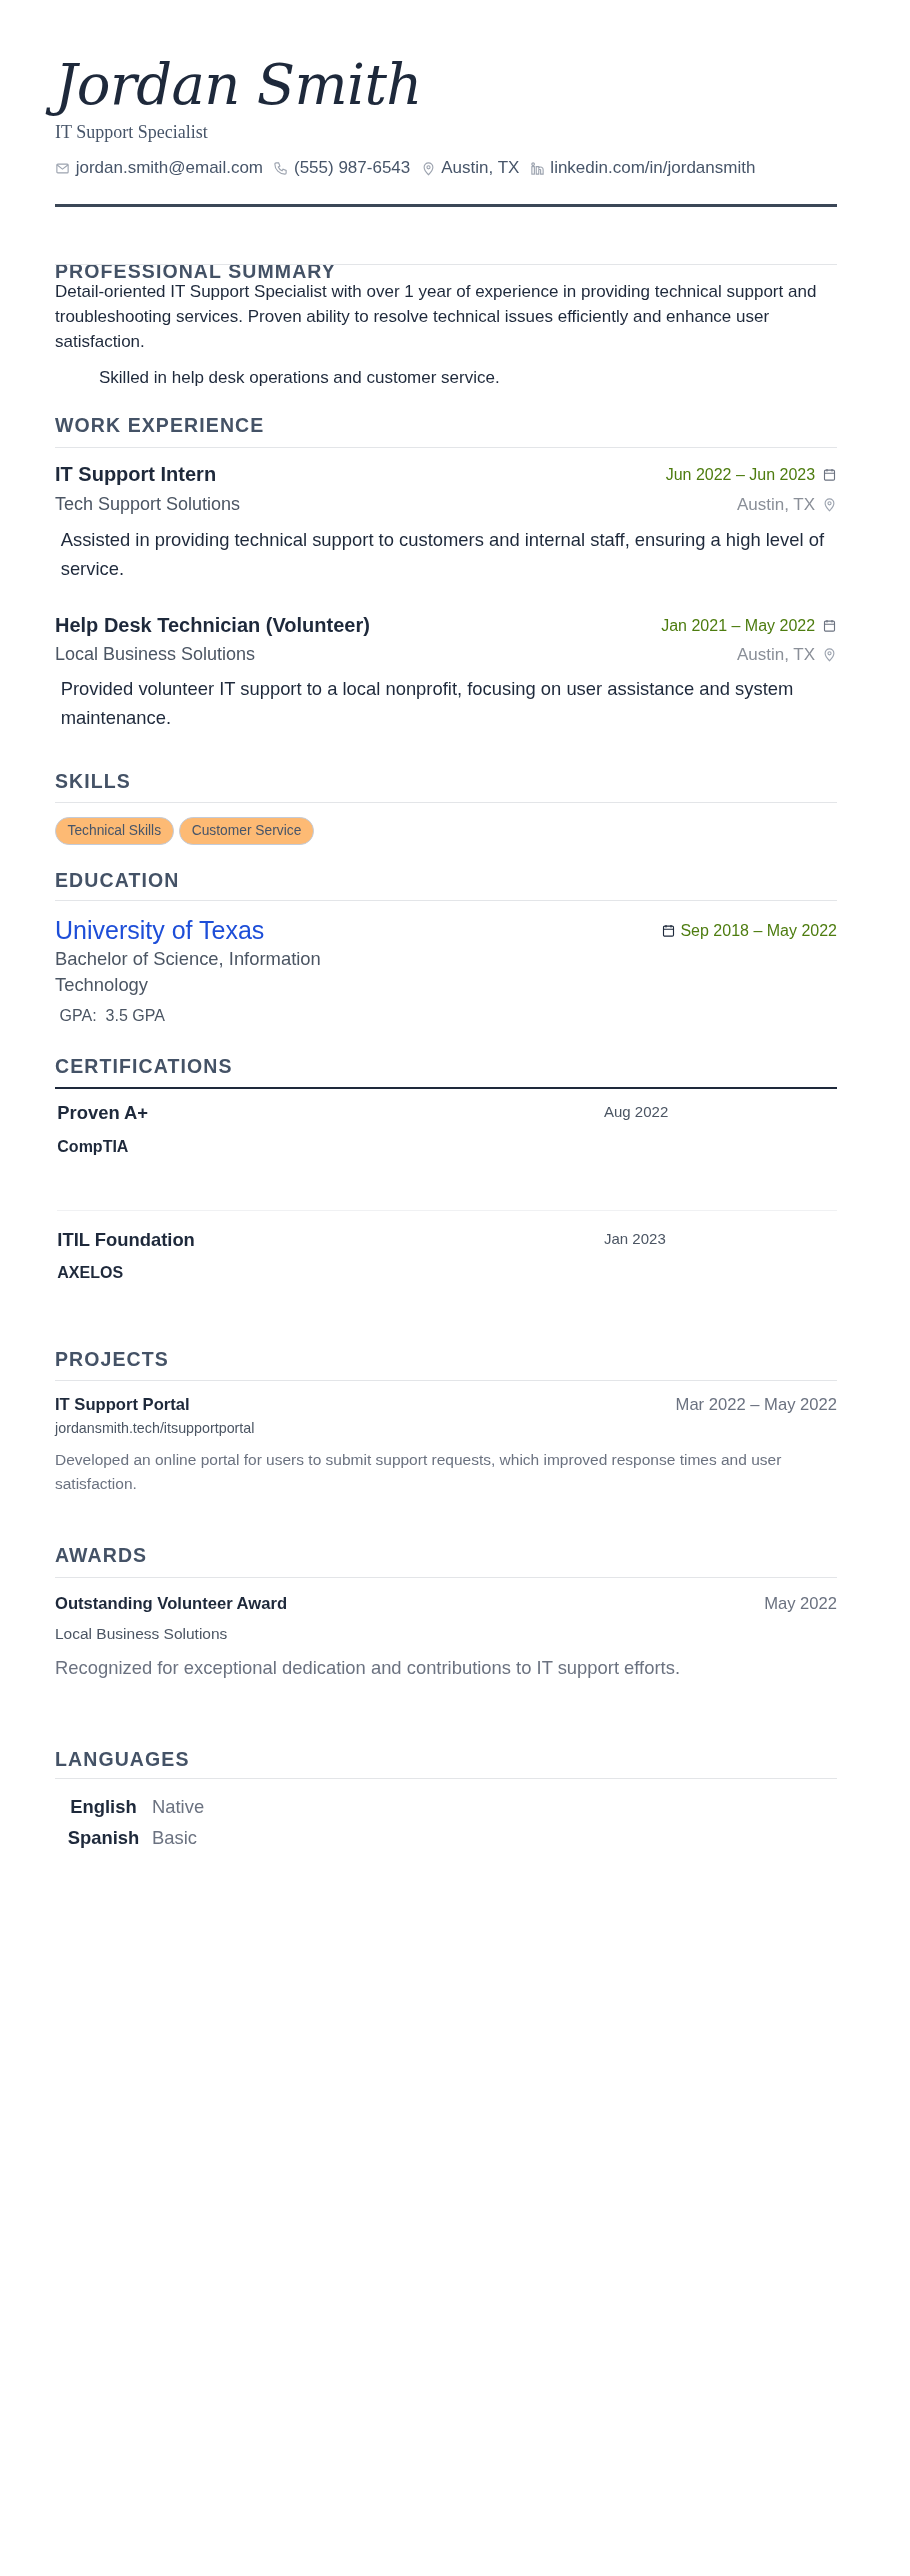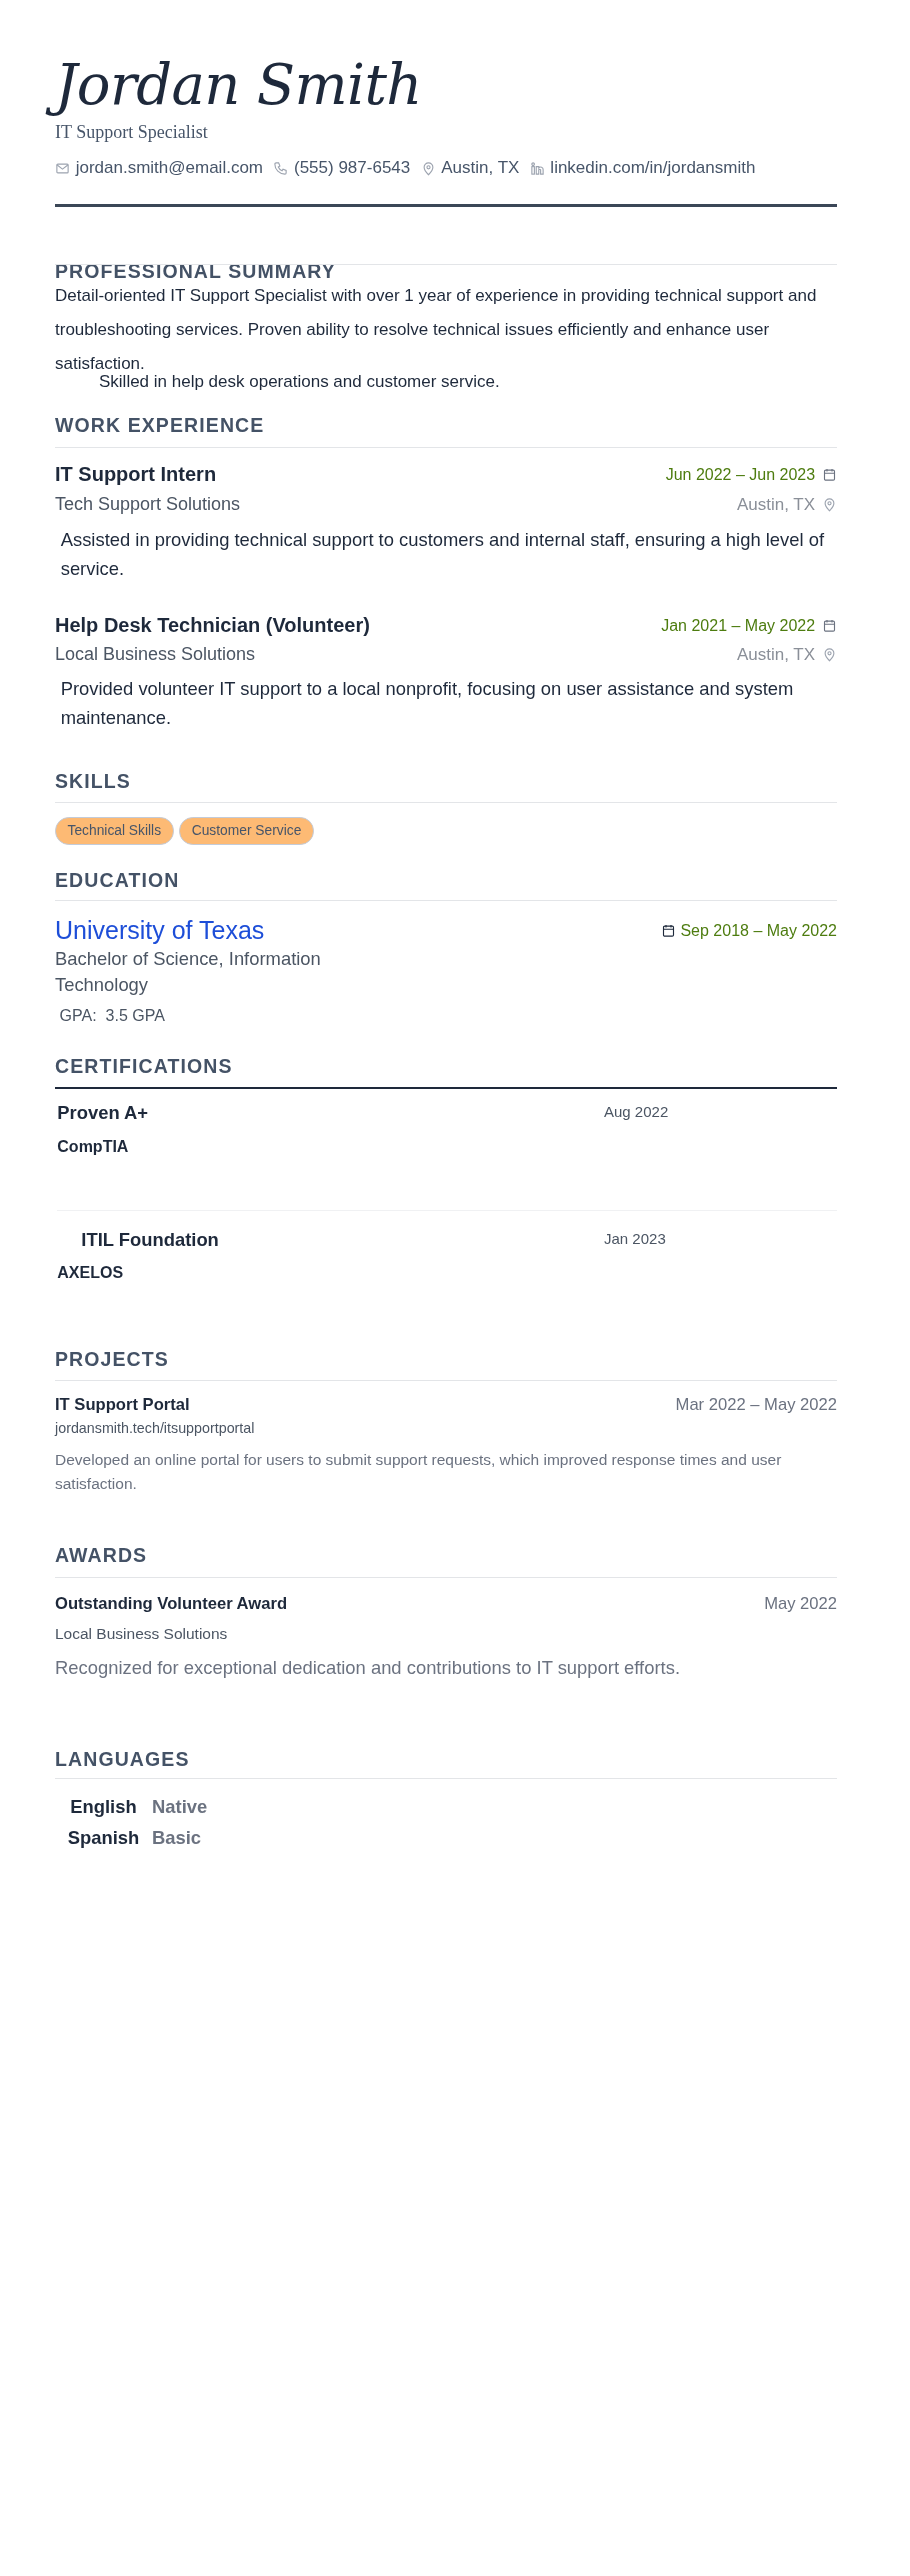--- a/index.html
+++ b/index.html
@@ -10,21 +10,21 @@
   .title { position: absolute; top: 122px; left: 0; font-family: "Liberation Serif", "DejaVu Serif", serif; font-size: 18px; color: #475569; }
   .contacts { position: absolute; top: 158px; left: 0; display: flex; align-items: center; font-size: 17px; color: #475569; white-space: nowrap; }
   .contact { display: flex; align-items: center; margin-right: 10.3px; }
   .contact svg { width: 15px; height: 15px; margin-right: 5.7px; stroke: #9ca3af; fill: none; stroke-width: 1.8; }
   .header-rule { position: absolute; top: 204px; left: 0; width: 782px; height: 3.4px; background: #3b4757; }
 
   .section-h { position: absolute; left: 0; font-size: 19.5px; font-weight: bold; color: #445266; letter-spacing: 1.1px; }
   .section-line { position: absolute; left: 0; width: 782px; height: 1.1px; background: #e3e5e8; }
   .section-line.dark { height: 1.7px; background: #1e293b; }
 
-  .text { position: absolute; left: 0; font-size: 17px; line-height: 34px; color: #1e293b; width: 774px; }
+  .text { position: absolute; left: 0; font-size: 17px; line-height: 25px; color: #1e293b; width: 774px; }
   .row { position: absolute; left: 0; width: 782px; display: flex; justify-content: space-between; align-items: center; }
   .job-title { font-size: 20px; font-weight: bold; color: #1e293b; }
   .job-date { font-size: 16px; color: #4d7c0f; display: flex; align-items: center; }
   .job-company { font-size: 18px; color: #4b5563; }
   .job-loc { font-size: 17px; color: #8a8f98; display: flex; align-items: center; }
   .ico { width: 15px; height: 15px; margin-left: 6.9px; stroke: #6b7280; fill: none; stroke-width: 1.8; }
   .ico.left { margin-left: 0; margin-right: 4.6px; stroke: #1e293b; }
   .job-desc { position: absolute; left: 5.7px; width: 768px; font-size: 18.4px; line-height: 29px; color: #1e293b; }
 
   .chips { position: absolute; top: 817px; left: 0; display: flex; gap: 5.7px; }
@@ -44,21 +44,21 @@
   .proj-url { position: absolute; left: 0; font-size: 14.3px; color: #4b5563; }
   .proj-desc { position: absolute; left: 0; width: 782px; font-size: 15.5px; line-height: 24px; color: #6b7280; }
 
   .award-name { font-size: 16.6px; font-weight: bold; color: #1e293b; }
   .award-date { font-size: 16.6px; color: #6b7280; }
   .award-issuer { position: absolute; left: 0; font-size: 15.5px; color: #4b5563; }
   .award-desc { position: absolute; left: 0; font-size: 18.4px; color: #6b7280; }
 
   .lang-row { position: absolute; left: 0; display: flex; font-size: 18.4px; text-align: center; }
   .lang-name { width: 97px; font-weight: bold; color: #1e293b; }
-  .lang-level { color: #6b7280; font-weight: bold; }
+  .lang-level { color: #6b7280; }
 </style>
 </head>
 <body>
 
 <div class="page">
 
   <div class="name">Jordan Smith</div>
   <div class="title">IT Support Specialist</div>
   <div class="contacts">
     <div class="contact">
@@ -175,21 +175,21 @@
 
   <div class="section-h" style="top:1055px;">CERTIFICATIONS</div>
   <div class="section-line dark" style="top:1087px;"></div>
   <div>
     <div class="cert-name" style="top:1102px;">Proven A+</div>
     <div class="cert-date" style="top:1103px;">Aug 2022</div>
     <div class="cert-issuer" style="top:1138px;">CompTIA</div>
   </div>
   <div class="cert-divider" style="top:1210px;"></div>
   <div>
-    <div class="cert-name" style="top:1229px;margin-left:24px;">ITIL Foundation</div>
+    <div class="cert-name" style="top:1229px;">ITIL Foundation</div>
     <div class="cert-date" style="top:1230px;">Jan 2023</div>
     <div class="cert-issuer" style="top:1264px;">AXELOS</div>
   </div>
 
   <div class="section-h" style="top:1348px;">PROJECTS</div>
   <div class="section-line" style="top:1380px;"></div>
   <div>
     <div class="row" style="top:1395px;">
       <span class="proj-name">IT Support Portal</span>
       <span class="proj-date">Mar 2022 – May 2022</span>

